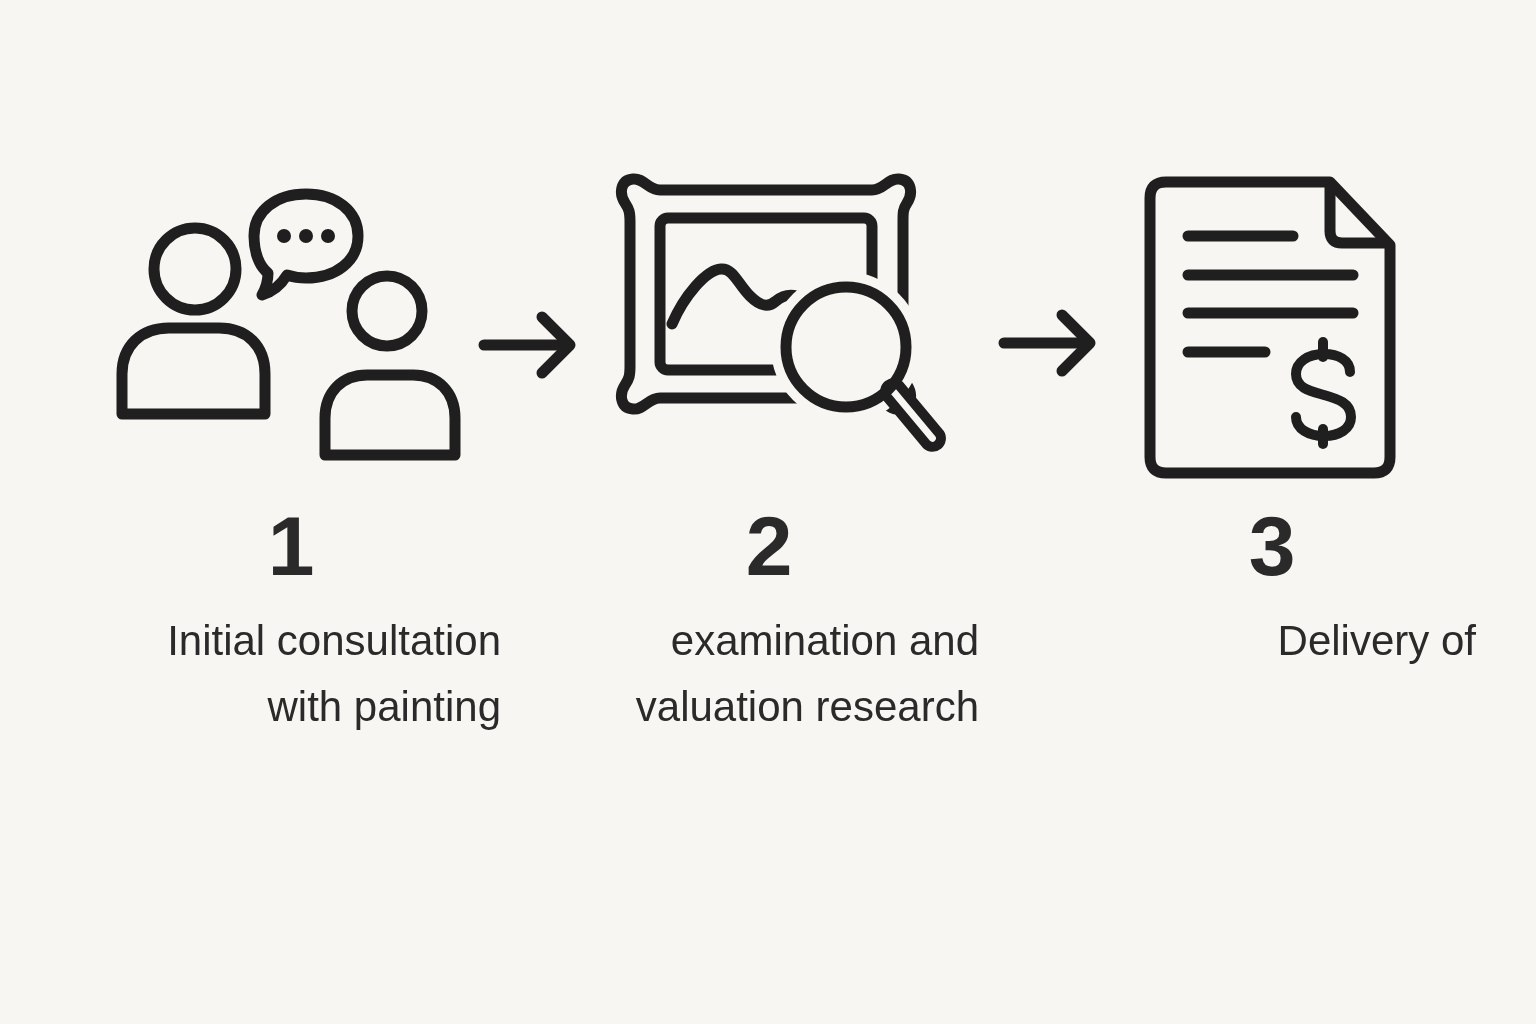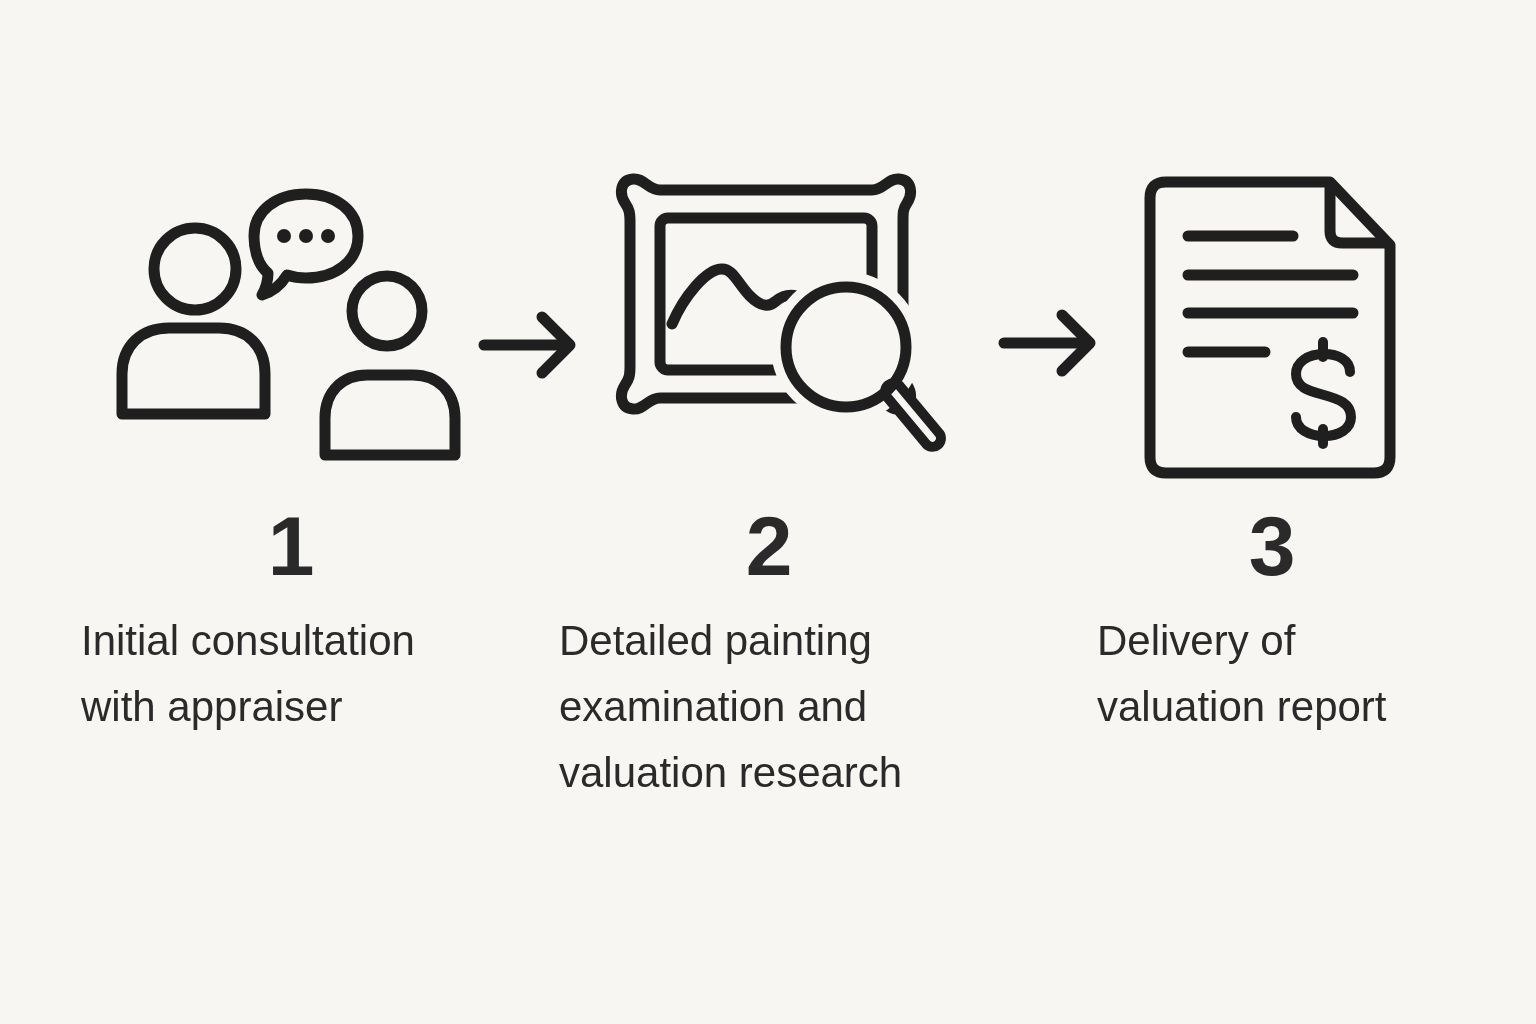--- a/index.html
+++ b/index.html
@@ -16,21 +16,21 @@
   .halo{fill:#f8f6f2;stroke:#f8f6f2;stroke-width:30;}
   .capsule{fill:#f8f6f2;stroke:#1f1f1f;stroke-width:10;stroke-linejoin:round;}
   .step-number{
     position:absolute;width:400px;top:503px;
     font-size:84px;line-height:86px;font-weight:700;
     text-align:center;color:#2a2a2a;
   }
   .step-label{
     position:absolute;width:420px;top:608px;
     font-size:42px;line-height:66px;font-weight:500;
-    text-align:left;color:#2a2a2a;
+    text-align:right;color:#2a2a2a;
   }
 </style>
 </head>
 <body>
 
 <svg class="ic" style="left:110px;top:185px;width:360px;height:285px" viewBox="110 185 360 285">
 
   <path class="stroke" d="M 306,194 C 336,194 358,211 358,236 C 358,261 336,278 306,278
            C 299,278 293,277 287,275 C 281,285 272,292 262,295
            C 266,288 268,281 268,273 C 259,266 254,252 254,236
@@ -95,32 +95,30 @@
   <path class="stroke-thin" d="M 1323,429 V 444"></path>
   <path class="stroke-thin" d="M 1350,372 C 1350,360 1338,354 1324,354 C 1308,354 1296,362 1296,374
            C 1296,388 1310,391 1324,395 C 1338,399 1351,403 1351,417
            C 1351,429 1339,436 1324,436 C 1309,436 1296,429 1296,417"></path>
 </svg>
 
 <div>
   <div class="step-number" style="left:91px">1</div>
   <div class="step-label" style="left:81px">
     <div>Initial consultation</div>
-    <div>with appraiser</div>
+    <div>with painting</div>
   </div>
 </div>
 
 <div>
   <div class="step-number" style="left:569px">2</div>
   <div class="step-label" style="left:559px">
-    <div>Detailed painting</div>
     <div>examination and</div>
     <div>valuation research</div>
   </div>
 </div>
 
 <div>
   <div class="step-number" style="left:1072px">3</div>
-  <div class="step-label" style="left:1097px">
+  <div class="step-label" style="left:1056px">
     <div>Delivery of</div>
-    <div>valuation report</div>
   </div>
 </div>
 
 </body></html>

